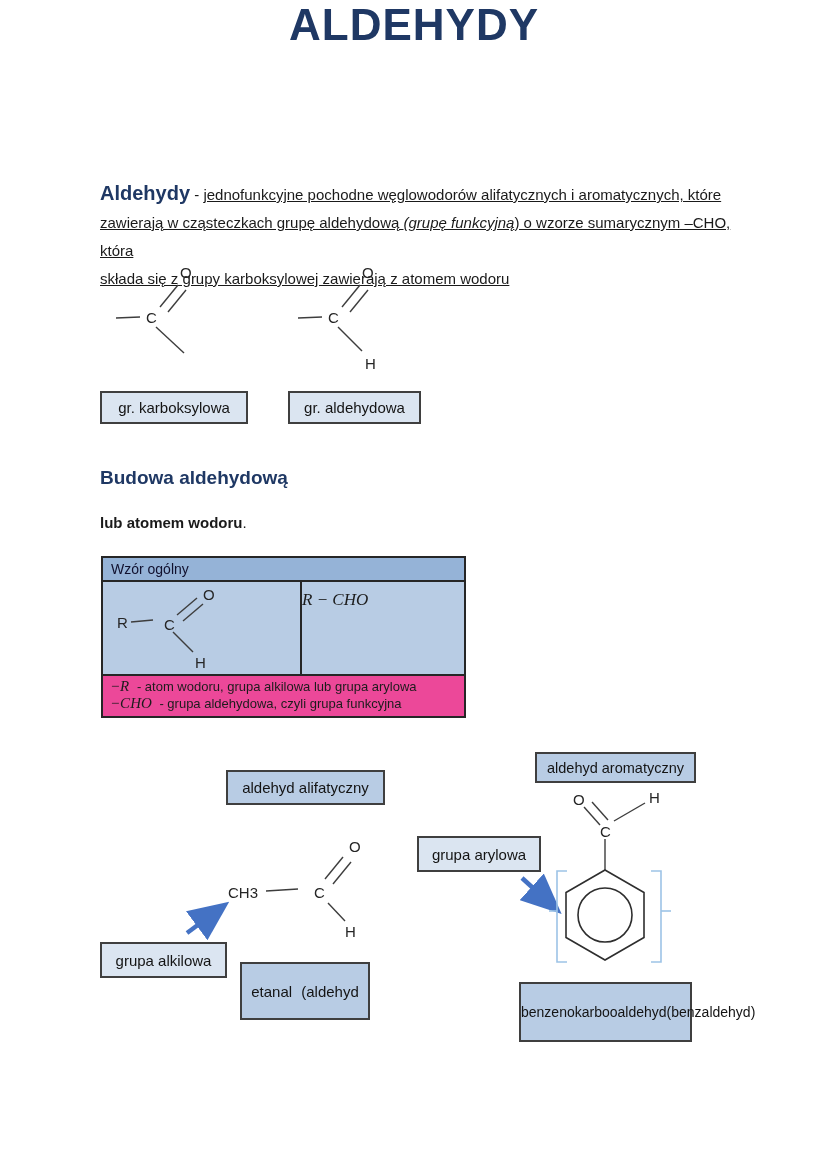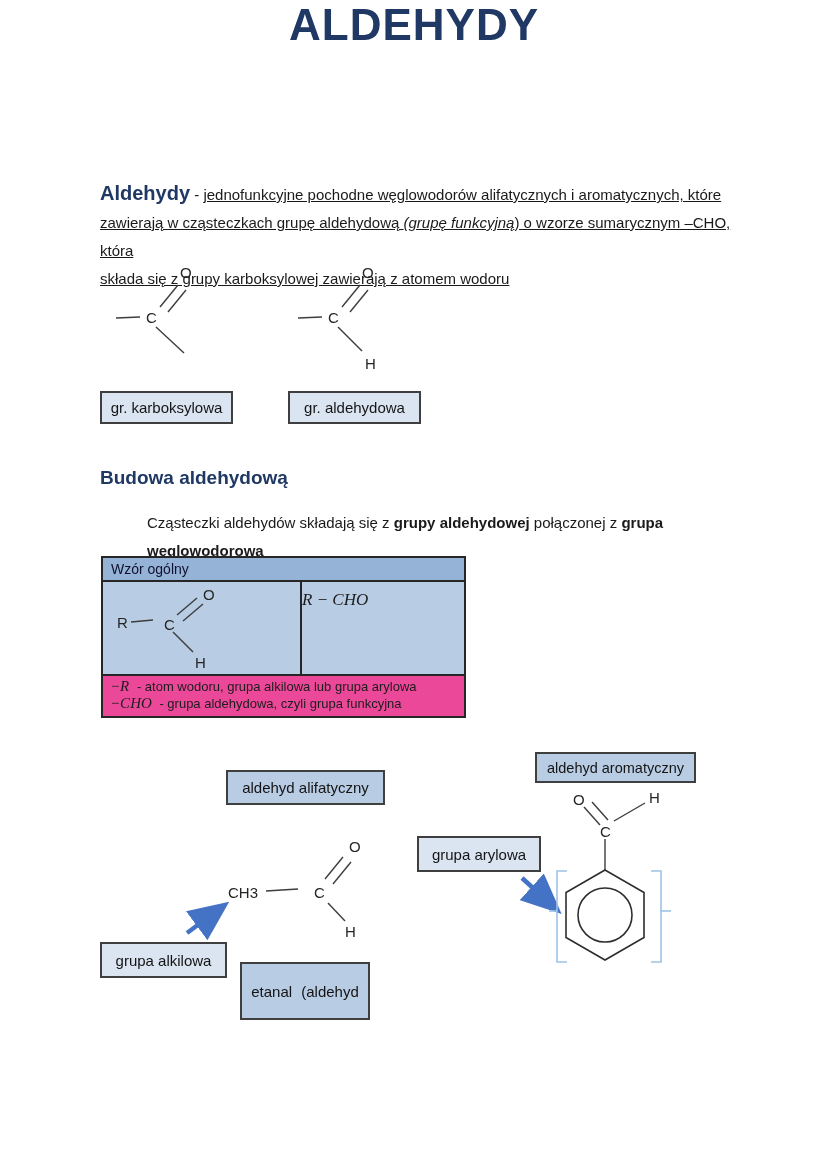--- a/index.html
+++ b/index.html
@@ -83,21 +83,21 @@
   <div class="struct" style="left:100px; top:255px; width:140px; height:115px;">
     <svg width="140" height="115">
       <line class="bond" x1="16" y1="63" x2="40" y2="62"></line>
       <line class="bond" x1="60" y1="52" x2="78" y2="30"></line>
       <line class="bond" x1="68" y1="57" x2="86" y2="35"></line>
       <line class="bond" x1="56" y1="72" x2="84" y2="98"></line>
     </svg>
     <span class="atom" style="left:80px; top:9px;">O</span>
     <span class="atom" style="left:46px; top:54px;">C</span>
   </div>
-  <div class="labelbox bg-light" style="left:100px; top:391px; width:133px; height:33px;">
+  <div class="labelbox bg-light" style="left:100px; top:391px; width:148px; height:33px;">
     <span>gr. karboksylowa</span>
   </div>
 
   <div class="struct" style="left:282px; top:255px; width:140px; height:120px;">
     <svg width="140" height="120">
       <line class="bond" x1="16" y1="63" x2="40" y2="62"></line>
       <line class="bond" x1="60" y1="52" x2="78" y2="30"></line>
       <line class="bond" x1="68" y1="57" x2="86" y2="35"></line>
       <line class="bond" x1="56" y1="72" x2="80" y2="96"></line>
     </svg>
@@ -105,21 +105,20 @@
     <span class="atom" style="left:46px; top:54px;">C</span>
     <span class="atom" style="left:83px; top:100px;">H</span>
   </div>
   <div class="labelbox bg-light" style="left:288px; top:391px; width:133px; height:33px;">
     <span>gr. aldehydowa</span>
   </div>
 
   <div class="h2" style="left:100px; top:467px;">Budowa aldehydową</div>
 
   <div class="para2">
-    <div class="indent"><span>Cząsteczki aldehydów składają się z </span><span class="b">grupy aldehydowej</span><span> połączonej z </span><span class="b">grupa węglowodorową</span></div>
     <div><span class="b">lub atomem wodoru</span><span>.</span></div>
   </div>
 
   <div class="gtable">
     <div class="gtable-header">Wzór ogólny</div>
     <div class="gtable-body">
       <div class="gtable-cell-left">
         <svg width="199" height="92">
           <line class="bond" x1="28" y1="40" x2="50" y2="38"></line>
           <line class="bond" x1="74" y1="33" x2="94" y2="16"></line>
@@ -150,20 +149,24 @@
   <div class="labelbox bg-light" style="left:417px; top:836px; width:124px; height:36px;">
     <span>grupa arylowa</span>
   </div>
   <div class="labelbox bg-light" style="left:100px; top:942px; width:127px; height:36px;">
     <span>grupa alkilowa</span>
   </div>
   <div class="labelbox bg-med twoline" style="left:240px; top:962px; width:130px; height:58px;">
     <span>etanal</span>
     <span>(aldehyd</span>
   </div>
+  <div class="labelbox bg-med twoline" style="left:519px; top:982px; width:173px; height:60px; font-size:14px;">
+    <span>benzenokarbooaldehyd</span>
+    <span>(benzaldehyd)</span>
+  </div>
 
   <div class="struct" style="left:225px; top:833px; width:150px; height:112px;">
     <svg width="150" height="112">
       <line class="bond" x1="41" y1="58" x2="73" y2="56"></line>
       <line class="bond" x1="100" y1="46" x2="118" y2="24"></line>
       <line class="bond" x1="108" y1="51" x2="126" y2="29"></line>
       <line class="bond" x1="103" y1="70" x2="120" y2="88"></line>
     </svg>
     <span class="atom" style="left:3px;   top:51px;">CH3</span>
     <span class="atom" style="left:89px;  top:51px;">C</span>

